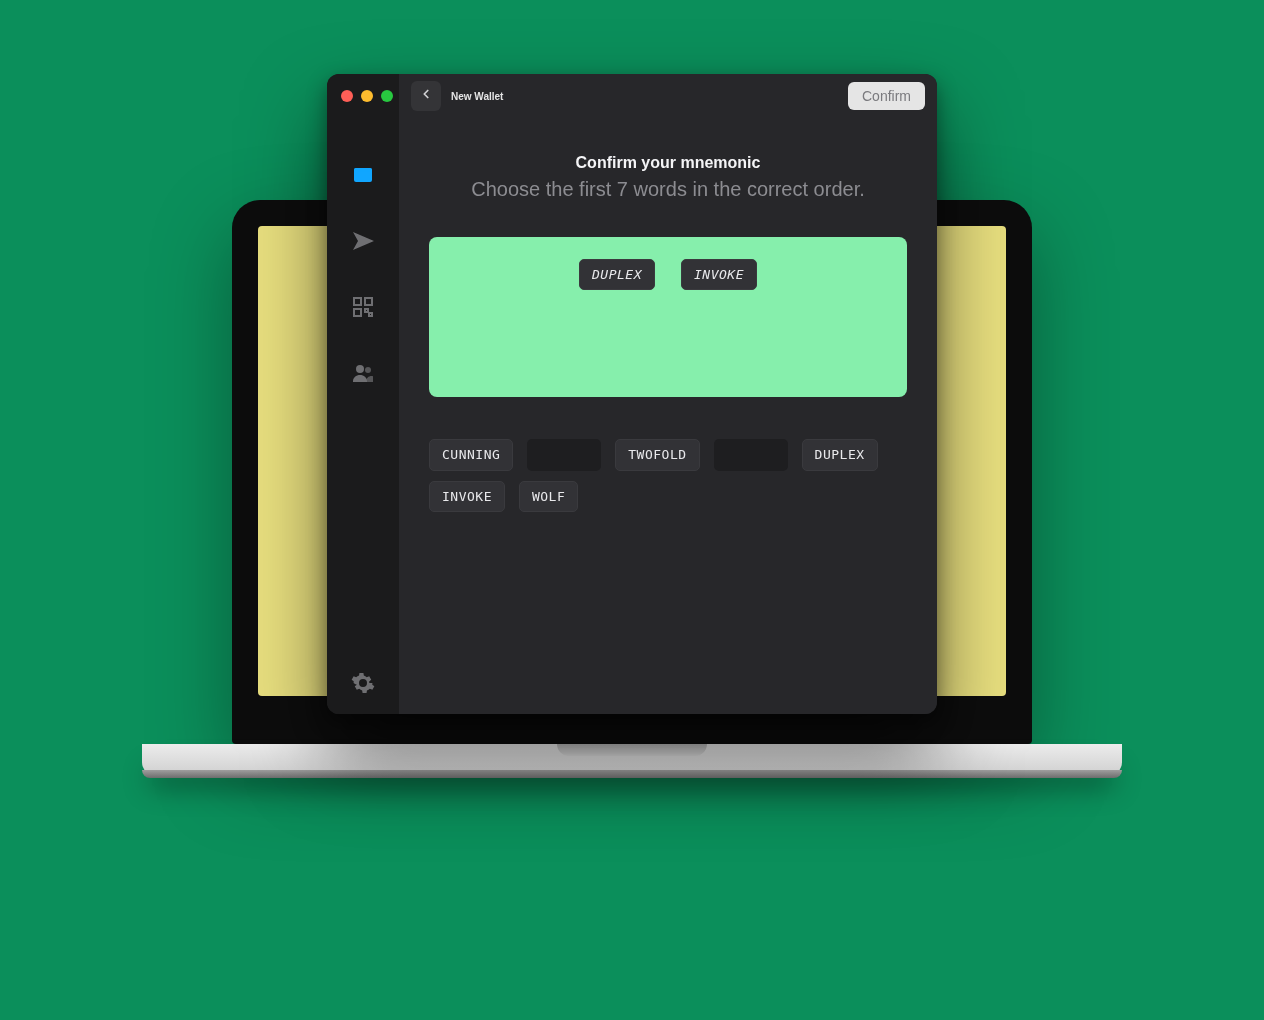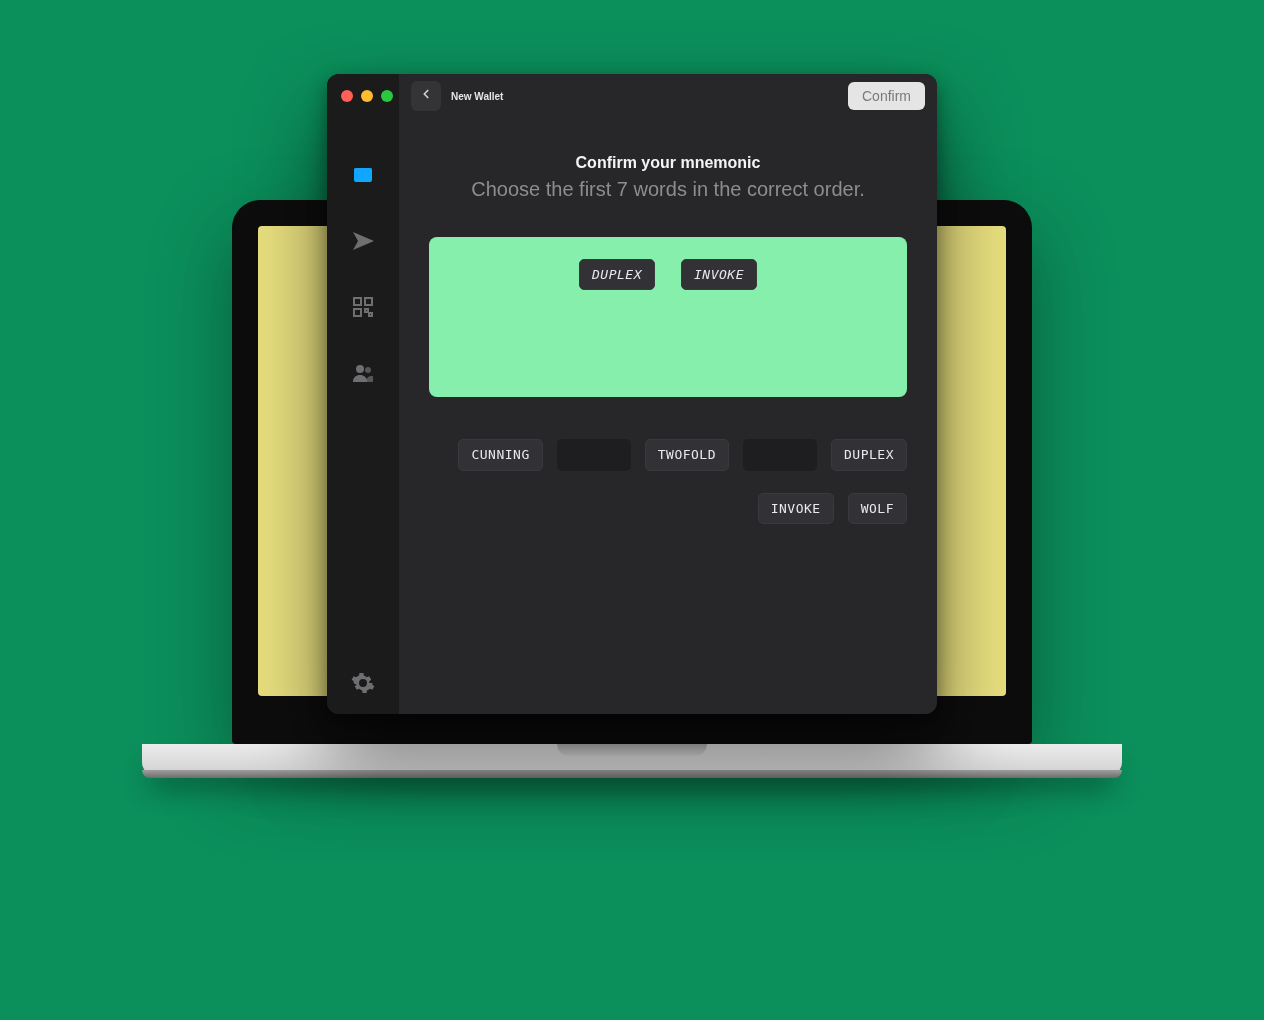--- a/index.html
+++ b/index.html
@@ -195,22 +195,22 @@
     border-radius: 5px;
     cursor: pointer;
     border: 1px solid #3a3a3e;
   }
 
   .pool {
     margin-top: 42px;
     width: 100%;
     display: flex;
     flex-wrap: wrap;
-    justify-content: flex-end;
-    gap: 22px 14px;
+    justify-content: flex-start;
+    gap: 10px 14px;
   }
   .pool .slot {
     width: 74px; height: 32px;
     background: #1e1e20;
     border-radius: 5px;
   }
 </style>
 </head>
 <body>
 

